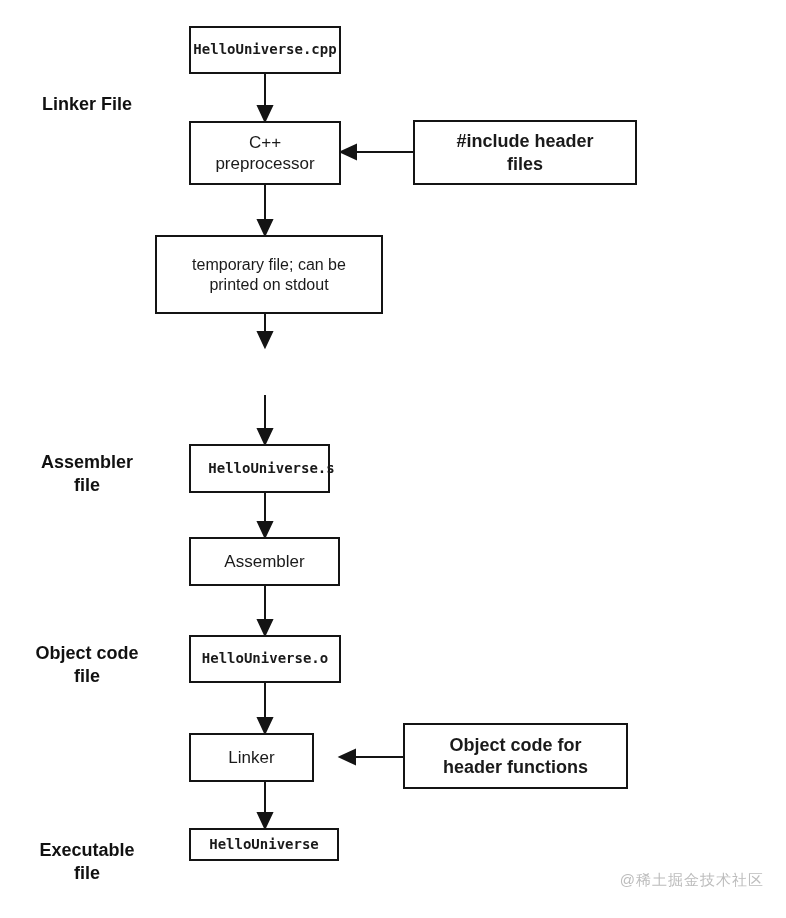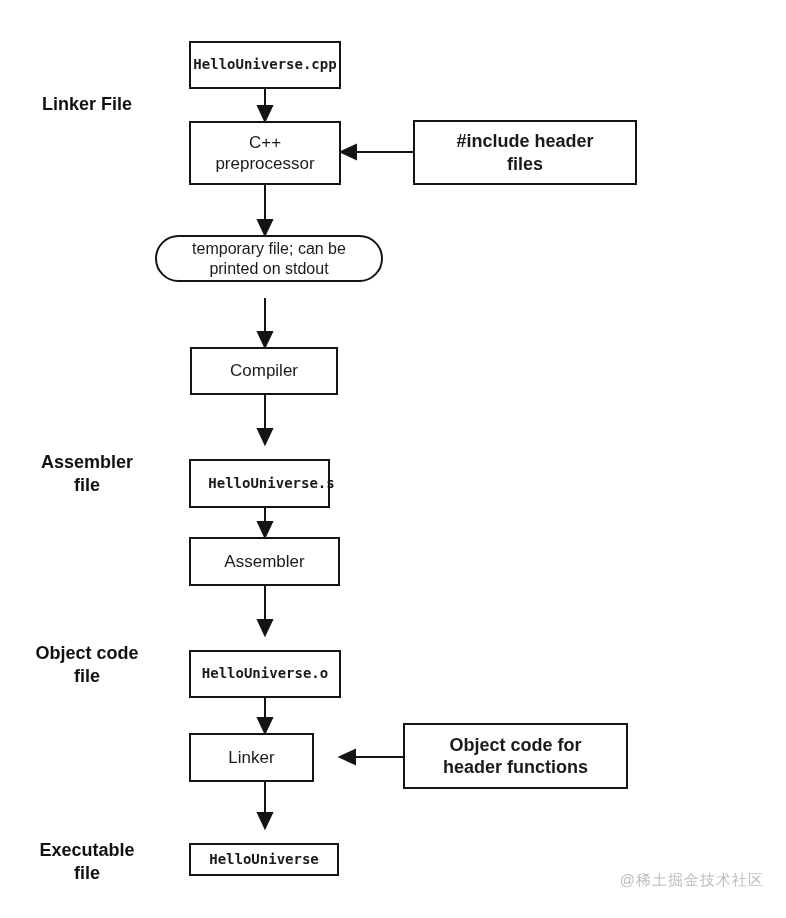--- a/index.html
+++ b/index.html
@@ -28,21 +28,20 @@
     justify-content: center;
     text-align: center;
     white-space: pre-line;
     line-height: 1.25;
   }
   .mono {
     font-family: "DejaVu Sans Mono", "Liberation Mono", monospace;
     font-weight: bold;
     font-size: 14px;
     letter-spacing: 0px;
-    margin-top: 15px;
   }
   .plain {
     font-size: 17px;
     font-weight: 400;
   }
   .plain-sm {
     font-size: 16px;
     font-weight: 400;
   }
   .bold-note {
@@ -65,21 +64,21 @@
     top: 871px;
     font-size: 15px;
     color: #bdbdbd;
     letter-spacing: 1px;
   }
 
   
   .n-cpp      { left: 189px; top:  26px; width: 152px; height: 48px; }
   .n-pre      { left: 189px; top: 121px; width: 152px; height: 64px; }
   .n-inc      { left: 413px; top: 120px; width: 224px; height: 65px; }
-  .n-tmp      { left: 155px; top: 235px; width: 228px; height: 47px; border-radius: 24px; }
+  .n-tmp      { left: 155px; top: 235px; width: 228px; height: 79px; }
   .n-compiler { left: 190px; top: 347px; width: 148px; height: 48px; }
   .n-s        { left: 189px; top: 444px; width: 141px; height: 49px; padding-left: 24px; }
   .n-asm      { left: 189px; top: 537px; width: 151px; height: 49px; }
   .n-o        { left: 189px; top: 635px; width: 152px; height: 48px; }
   .n-linker   { left: 189px; top: 733px; width: 125px; height: 49px; }
   .n-lib      { left: 403px; top: 723px; width: 225px; height: 66px; }
   .n-exe      { left: 189px; top: 828px; width: 150px; height: 33px; }
 
   .l-source     { left: 19px; top:  93px; }
   .l-assembler  { left: 19px; top: 451px; }
@@ -150,21 +149,20 @@
 
   <div class="node plain n-pre">C++
 preprocessor</div>
 
   <div class="node bold-note n-inc">#include header
 files</div>
 
   <div class="node plain-sm n-tmp">temporary file; can be
 printed on stdout</div>
 
-  <div class="node plain n-compiler">Compiler</div>
 
   <div class="node mono n-s">HelloUniverse.s</div>
 
   <div class="node plain n-asm">Assembler</div>
 
   <div class="node mono n-o">HelloUniverse.o</div>
 
   <div class="node plain n-linker">Linker</div>
 
   <div class="node bold-note n-lib">Object code for

